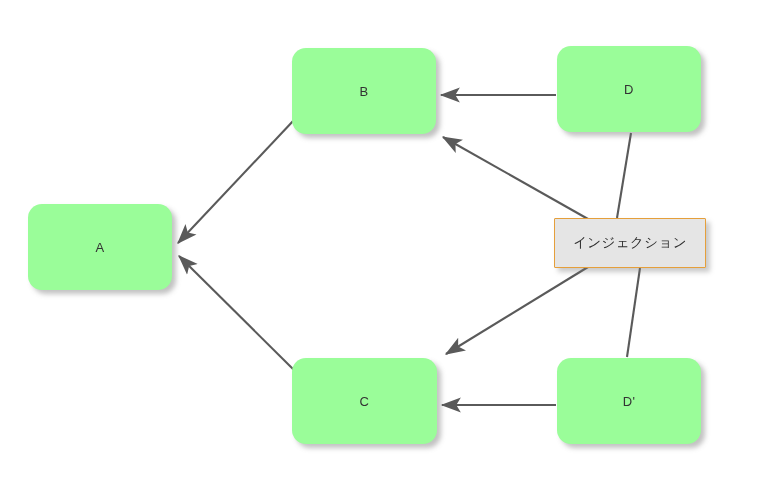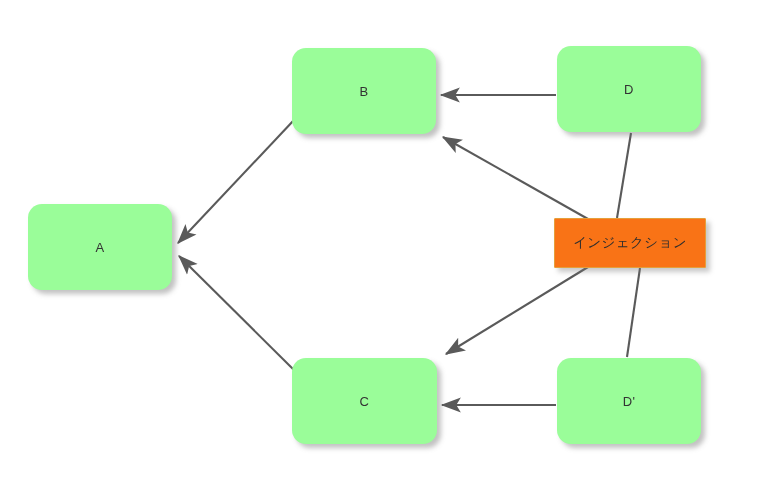--- a/index.html
+++ b/index.html
@@ -34,21 +34,21 @@
     font-size: 13px;
     color: #333333;
     letter-spacing: 0.4px;
   }
   .node-green {
     background: #9AFD99;
     border-radius: 14px;
     box-shadow: 4px 4px 5px rgba(110,110,110,0.42);
   }
   .node-orange {
-    background: #f97316;
+    background: #e5e5e5;
     border: 1.5px solid #E59F3B;
     border-radius: 1px;
     box-shadow: 4px 4px 5px rgba(120,120,120,0.40);
     font-size: 13.5px;
     color: #2e2e2e;
   }
 </style>
 </head>
 <body>
 

